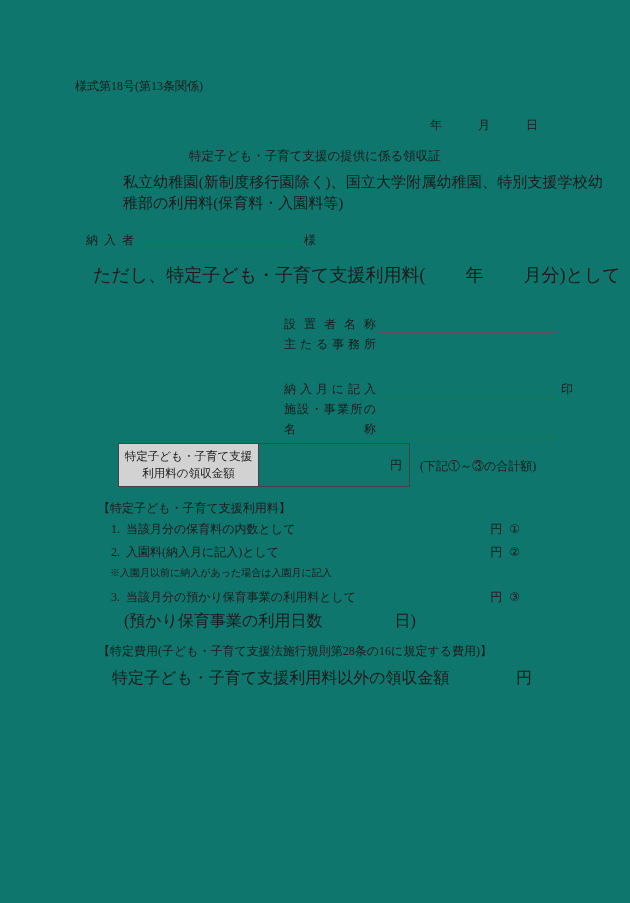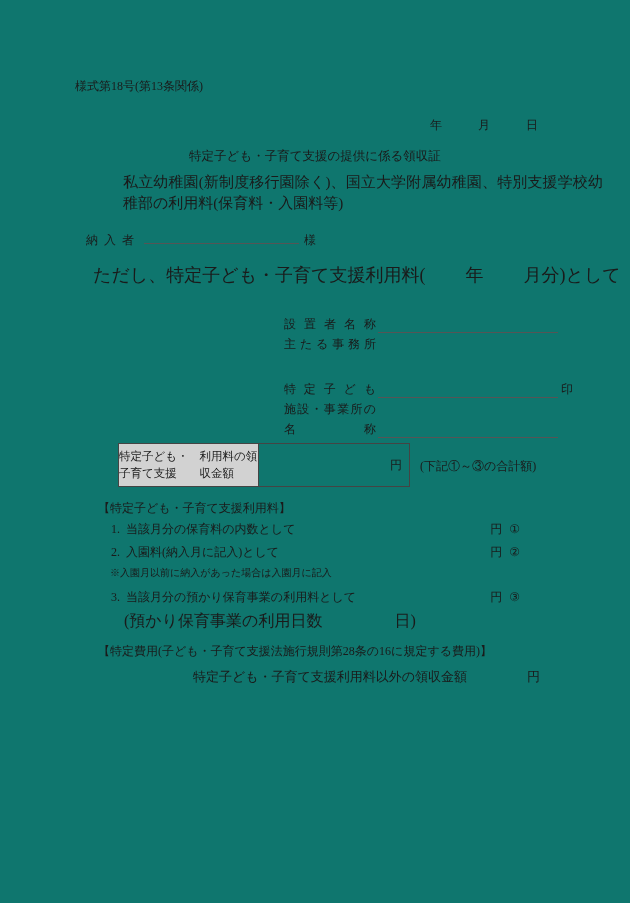--- a/index.html
+++ b/index.html
@@ -126,21 +126,21 @@
     height: 44px;
     display: flex;
     border: 1px solid #444;
     box-sizing: border-box;
   }
   #amount-label {
     width: 140px;
     background: #d2d2d2;
     border-right: 1px solid #444;
     display: flex;
-    flex-direction: row;
+    flex-direction: column;
     align-items: center;
     justify-content: center;
     font-size: 11.5px;
     line-height: 17px;
     box-sizing: border-box;
   }
   #amount-value {
     flex: 1;
     display: flex;
     align-items: center;
@@ -205,26 +205,25 @@
     position: absolute;
     left: 124px;
     top: 611px;
     font-size: 16px;
     white-space: nowrap;
   }
   #item3-sub .daygap { display: inline-block; width: 72px; }
 
   #final-row {
     position: absolute;
-    left: 120px;
+    left: 112px;
     top: 668px;
     width: 420px;
-    font-size: 13px;
-    white-space: nowrap;
-    text-align: center;
+    font-size: 16px;
+    white-space: nowrap;
   }
   #final-row .tail { position: absolute; right: 0; top: 0; }
 </style>
 </head>
 <body>
 
 <div class="page">
 
   <div class="row" id="form-no">様式第18号(第13条関係)</div>
 
@@ -249,21 +248,21 @@
       <span class="field-rule"></span>
     </div>
     <div class="field-line">
       <span class="field-label">主たる事務所</span>
       <span class="field-rule blank"></span>
     </div>
   </div>
 
   <div class="field-block" id="rep-block">
     <div class="field-line">
-      <span class="field-label">特定子ども</span>
+      <span class="field-label">納入月に記入</span>
       <span class="field-rule"></span>
       <span class="field-suffix">印</span>
     </div>
     <div class="field-line">
       <span class="field-label">施設・事業所の</span>
       <span class="field-rule blank"></span>
     </div>
     <div class="field-line">
       <span class="field-label">名称</span>
       <span class="field-rule"></span>

